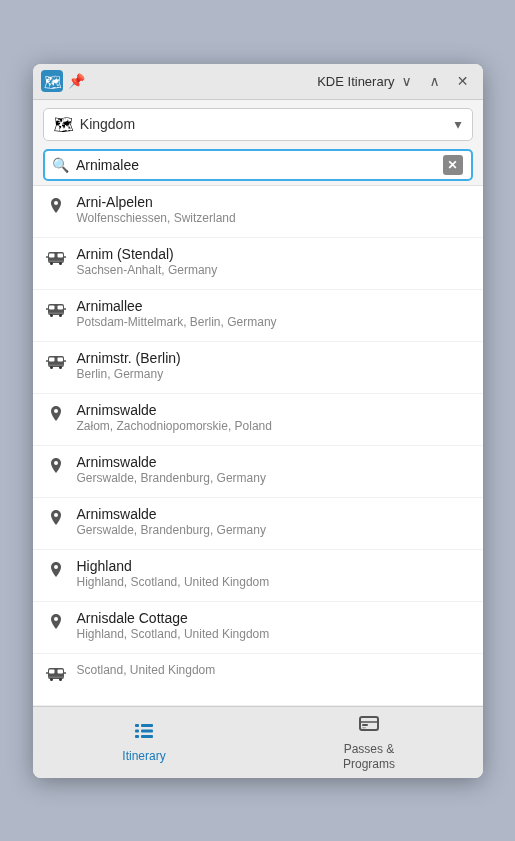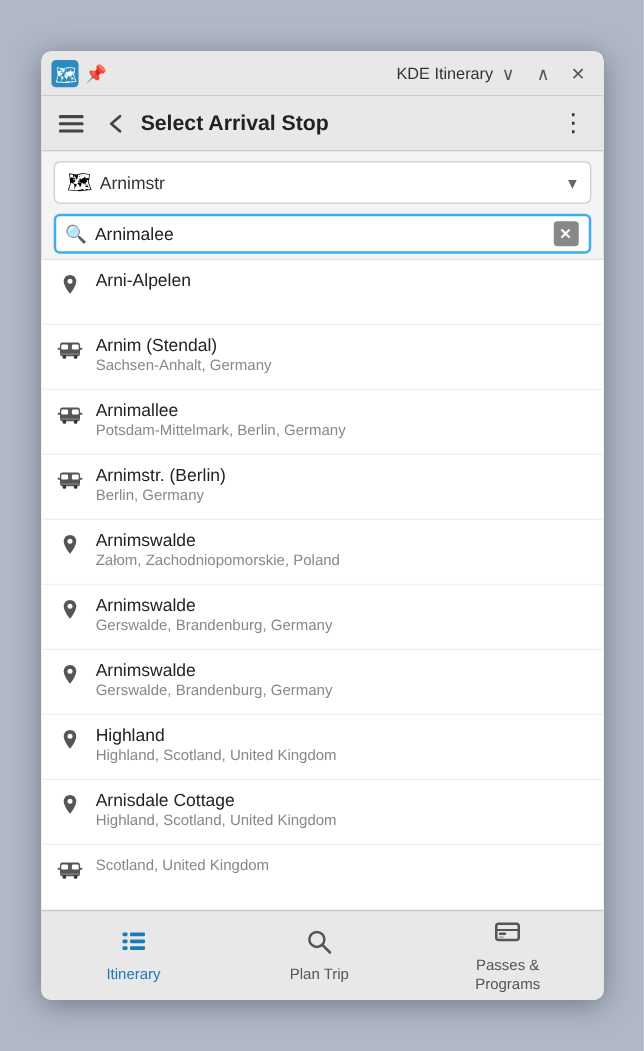--- a/index.html
+++ b/index.html
@@ -276,59 +276,44 @@
     </div>
     <span class="titlebar-pin">📌</span>
     <span class="titlebar-title">KDE Itinerary</span>
     <div class="titlebar-controls">
       <button class="titlebar-btn">∨</button>
       <button class="titlebar-btn">∧</button>
       <button class="titlebar-btn close">✕</button>
     </div>
   </div>
 
-  <div class="header-bar">
-    <button class="header-menu-btn">
-      <svg width="20" height="20" viewBox="0 0 20 20">
-          <rect y="3" width="20" height="2.5" rx="1.2" fill="#444"></rect>
-          <rect y="8.75" width="20" height="2.5" rx="1.2" fill="#444"></rect>
-          <rect y="14.5" width="20" height="2.5" rx="1.2" fill="#444"></rect>
-        </svg>
-    </button>
-    <button class="header-back-btn">
-      <svg width="18" height="18" viewBox="0 0 18 18">
-          <polyline points="12,3 5,9 12,15" stroke="#444" stroke-width="2.2" fill="none" stroke-linecap="round" stroke-linejoin="round"></polyline>
-        </svg>
-    </button>
-    <span class="header-title">Select Arrival Stop</span>
-    <button class="header-more-btn">⋮</button>
-  </div>
 
   <div class="country-selector">
     <span class="country-selector-icon">🗺</span>
-    <span class="country-selector-text">Arnimstr</span>
+    <span class="country-selector-text">Kingdom</span>
     <span class="country-selector-chevron">▾</span>
   </div>
 
   <div class="search-container">
     <span class="search-icon">🔍</span>
     <input class="search-input" type="text" value="Arnimalee" style="">
     <div class="search-clear">✕</div>
   </div>
 
   <div class="results-list" id="results-list">
   <div class="result-item">
     <div class="result-icon">
           <svg viewBox="0 0 20 20" fill="none" width="20" height="20">
     <path d="M10 2C7.24 2 5 4.24 5 7c0 4.25 5 10 5 10s5-5.75 5-10c0-2.76-2.24-5-5-5z" fill="#555"></path>
     <circle cx="10" cy="7" r="2" fill="white"></circle>
   </svg>
         </div>
     <div class="result-text">
       <div class="result-name">Arni-Alpelen</div>
+      <div class="result-sub">Wolfenschiessen, Switzerland</div>
     </div>
   </div>
       <div class="result-item">
     <div class="result-icon">
           <svg viewBox="0 0 20 20" fill="none" width="20" height="20">
     <rect x="2" y="4" width="16" height="11" rx="2" fill="#555"></rect>
     <rect x="3" y="5.5" width="5.5" height="4" rx="1" fill="white"></rect>
     <rect x="11.5" y="5.5" width="5.5" height="4" rx="1" fill="white"></rect>
     <rect x="2" y="12.5" width="16" height="1.5" rx="0.5" fill="#777"></rect>
     <circle cx="5.5" cy="15.5" r="1.5" fill="#333"></circle>
@@ -467,29 +452,20 @@
           <rect x="8" y="9.5" width="12" height="3" rx="1" fill="#1a7ab8"></rect>
           <rect x="2" y="15" width="4" height="3" rx="1" fill="#1a7ab8"></rect>
           <rect x="8" y="15" width="12" height="3" rx="1" fill="#1a7ab8"></rect>
         </svg>
       </span>
       <span class="nav-label">Itinerary</span>
     </div>
     <div class="nav-item">
       <span class="nav-icon">
         <svg width="22" height="22" viewBox="0 0 22 22">
-          <circle cx="9.5" cy="9.5" r="6" stroke="#555" stroke-width="2" fill="none"></circle>
-          <line x1="14" y1="14" x2="20" y2="20" stroke="#555" stroke-width="2" stroke-linecap="round"></line>
-        </svg>
-      </span>
-      <span class="nav-label">Plan Trip</span>
-    </div>
-    <div class="nav-item">
-      <span class="nav-icon">
-        <svg width="22" height="22" viewBox="0 0 22 22">
           <rect x="2" y="4" width="18" height="13" rx="2" stroke="#555" stroke-width="2" fill="none"></rect>
           <line x1="2" y1="9" x2="20" y2="9" stroke="#555" stroke-width="1.5"></line>
           <rect x="4" y="11" width="6" height="2" rx="1" fill="#555"></rect>
           <rect x="4" y="14" width="4" height="1.5" rx="0.75" fill="#aaa"></rect>
         </svg>
       </span>
       <span class="nav-label">Passes &amp;<br>Programs</span>
     </div>
   </div>
 </div>

